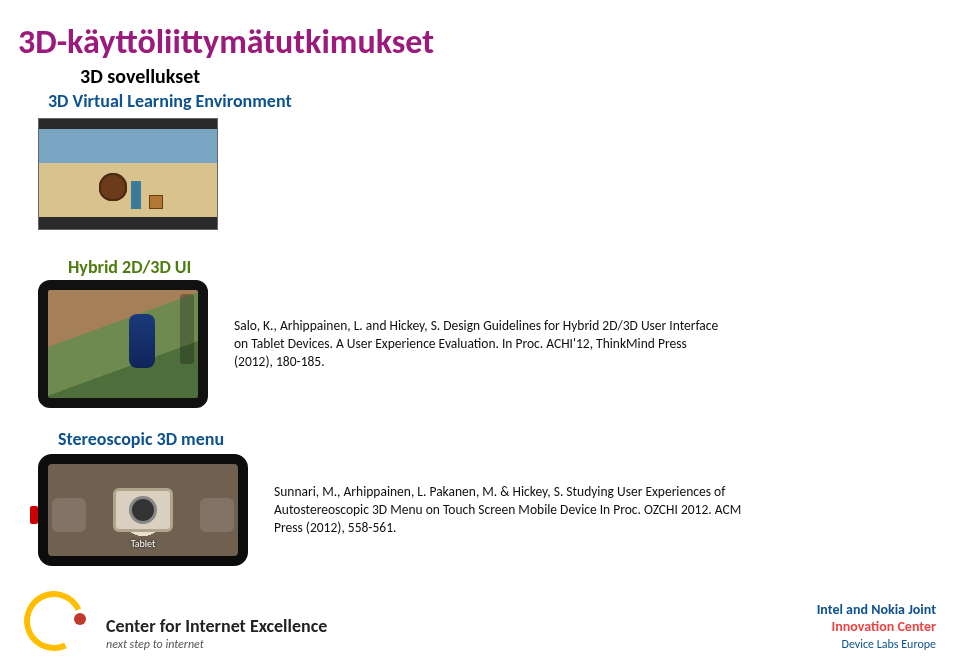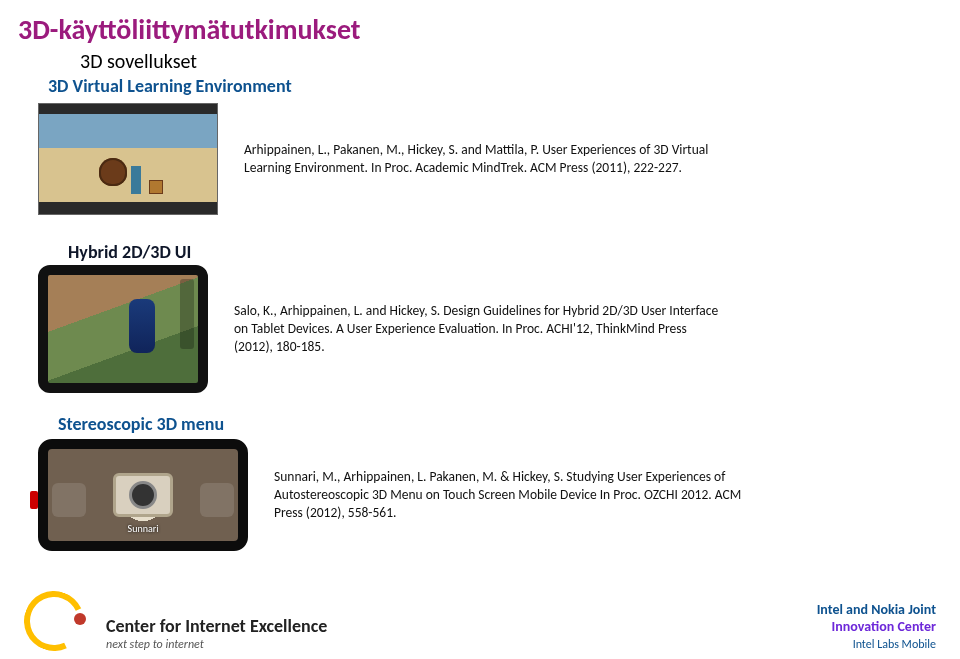--- a/index.html
+++ b/index.html
@@ -6,28 +6,28 @@
   body {
     width: 960px;
     height: 659px;
     font-family: Calibri, Arial, sans-serif;
     background: #fff;
     position: relative;
     overflow: hidden;
   }
   .main-title {
     color: #9b1b7d;
-    font-size: 28px;
+    font-size: 34px;
     font-weight: bold;
-    padding: 12px 0 0 18px;
+    padding: 21px 0 0 18px;
   }
   .sub-title1 {
     color: #000;
     font-size: 20px;
-    font-weight: normal;
+    font-weight: bold;
     padding: 2px 0 0 80px;
   }
   .sub-title2 {
     color: #0e528f;
     font-size: 18px;
     font-weight: bold;
     padding: 2px 16px 0 48px;
   }
   .row {
     display: flex;
@@ -46,21 +46,21 @@
     width: 180px; height: 112px;
     background: linear-gradient(#7aa5c2 0 40%, #d8c38f 40% 100%);
   }
   .vle-bar-top { position:absolute; top:0; left:0; right:0; height:10px; background:#2a2a2a; }
   .vle-bar-bot { position:absolute; bottom:0; left:0; right:0; height:12px; background:#2a2a2a; }
   .vle-tree { position:absolute; left:60px; bottom:28px; width:28px; height:28px; background:#6b3b1a; border-radius:50% 50% 45% 45%; box-shadow: 0 0 0 2px #4a2a12 inset; }
   .vle-fig { position:absolute; left:92px; bottom:20px; width:10px; height:28px; background:#3a7a9a; }
   .vle-crate { position:absolute; left:110px; bottom:20px; width:14px; height:14px; background:#b07830; border:1px solid #6b3b1a; }
 
   .hybrid-heading {
-    color:#0f172a;
+    color:#4d7c0f;
     font-size:18px;
     font-weight:bold;
     padding: 26px 0 0 68px;
   }
   .thumb-hybrid {
     width: 170px; height: 128px;
     border: 10px solid #111;
     border-radius: 12px;
     background: linear-gradient(160deg,#a57f57 0 35%, #6e8a4f 35% 65%, #4e6e3b 65% 100%);
     position: relative;
@@ -112,75 +112,74 @@
   .cie-ring {
     position:absolute; inset:0; border:6px solid #ffbf00; border-radius:50%;
     border-right-color: transparent; transform: rotate(20deg);
   }
   .cie-dot { position:absolute; right:-2px; top:22px; width:12px; height:12px; background:#c0392b; border-radius:50%; }
   .cie-text .l1 { font-size:18px; font-weight:600; color:#222; }
   .cie-text .l2 { font-size:12px; color:#555;font-style:italic; }
 
   .jic { text-align:right; }
   .jic .l1 { color:#0e528f; font-size:14px; font-weight:600;text-align:right; }
-  .jic .l2 { color:#6d28d9; font-size:14px; font-weight:600;text-align:right; }
+  .jic .l2 { color:#ef4444; font-size:14px; font-weight:600;text-align:right; }
   .jic .l3 { color:#0e528f; font-size:12px; margin-top:2px; }
 </style>
 </head>
 <body>
 
 <div class="main-title">3D-käyttöliittymätutkimukset</div>
 <div class="sub-title1">3D sovellukset</div>
 <div class="sub-title2">3D Virtual Learning Environment</div>
 
 <div class="row">
   <div class="thumb thumb-vle">
     <div class="vle-bar-top"></div>
     <div class="vle-tree"></div>
     <div class="vle-fig"></div>
     <div class="vle-crate"></div>
     <div class="vle-bar-bot"></div>
   </div>
-  <div class="cite">Arhippainen, L., Pakanen, M., Hickey, S. and Mattila, P. User Experiences of 3D Virtual Learning Environment. In Proc. Academic MindTrek. ACM Press (2011), 222-227.</div>
 </div>
 
 <div class="hybrid-heading">Hybrid 2D/3D UI</div>
 
 <div class="row" style="margin-top:2px;">
   <div class="thumb-hybrid">
     <div class="hybrid-char"></div>
     <div class="hybrid-ui"></div>
   </div>
   <div class="cite">Salo, K., Arhippainen, L. and Hickey, S. Design Guidelines for Hybrid 2D/3D User Interface on Tablet Devices. A User Experience Evaluation. In Proc. ACHI'12, ThinkMind Press (2012), 180-185.</div>
 </div>
 
 <div class="stereo-heading">Stereoscopic 3D menu</div>
 
 <div class="row" style="margin-top:4px;">
   <div style="position:relative;">
     <div class="thumb-phone">
       <div class="phone-icon l1"></div>
       <div class="phone-camera"></div>
       <div class="phone-icon r1"></div>
-      <div class="cam-label">Sunnari</div>
+      <div class="cam-label">Tablet</div>
     </div>
     <div class="lg-badge"></div>
   </div>
   <div class="cite">Sunnari, M., Arhippainen, L. Pakanen, M. &amp; Hickey, S. Studying User Experiences of Autostereoscopic 3D Menu on Touch Screen Mobile Device  In Proc. OZCHI 2012. ACM Press (2012), 558-561.</div>
 </div>
 
 <div class="footer">
   <div class="cie">
     <div class="cie-logo">
       <div class="cie-ring"></div>
       <div class="cie-dot"></div>
     </div>
     <div class="cie-text">
       <div class="l1">Center for Internet Excellence</div>
       <div class="l2">next step to internet</div>
     </div>
   </div>
   <div class="jic">
     <div class="l1">Intel and Nokia Joint</div>
     <div class="l2">Innovation Center</div>
-    <div class="l3">Intel Labs Mobile</div>
+    <div class="l3">Device Labs Europe</div>
   </div>
 </div>
 
 </body></html>

